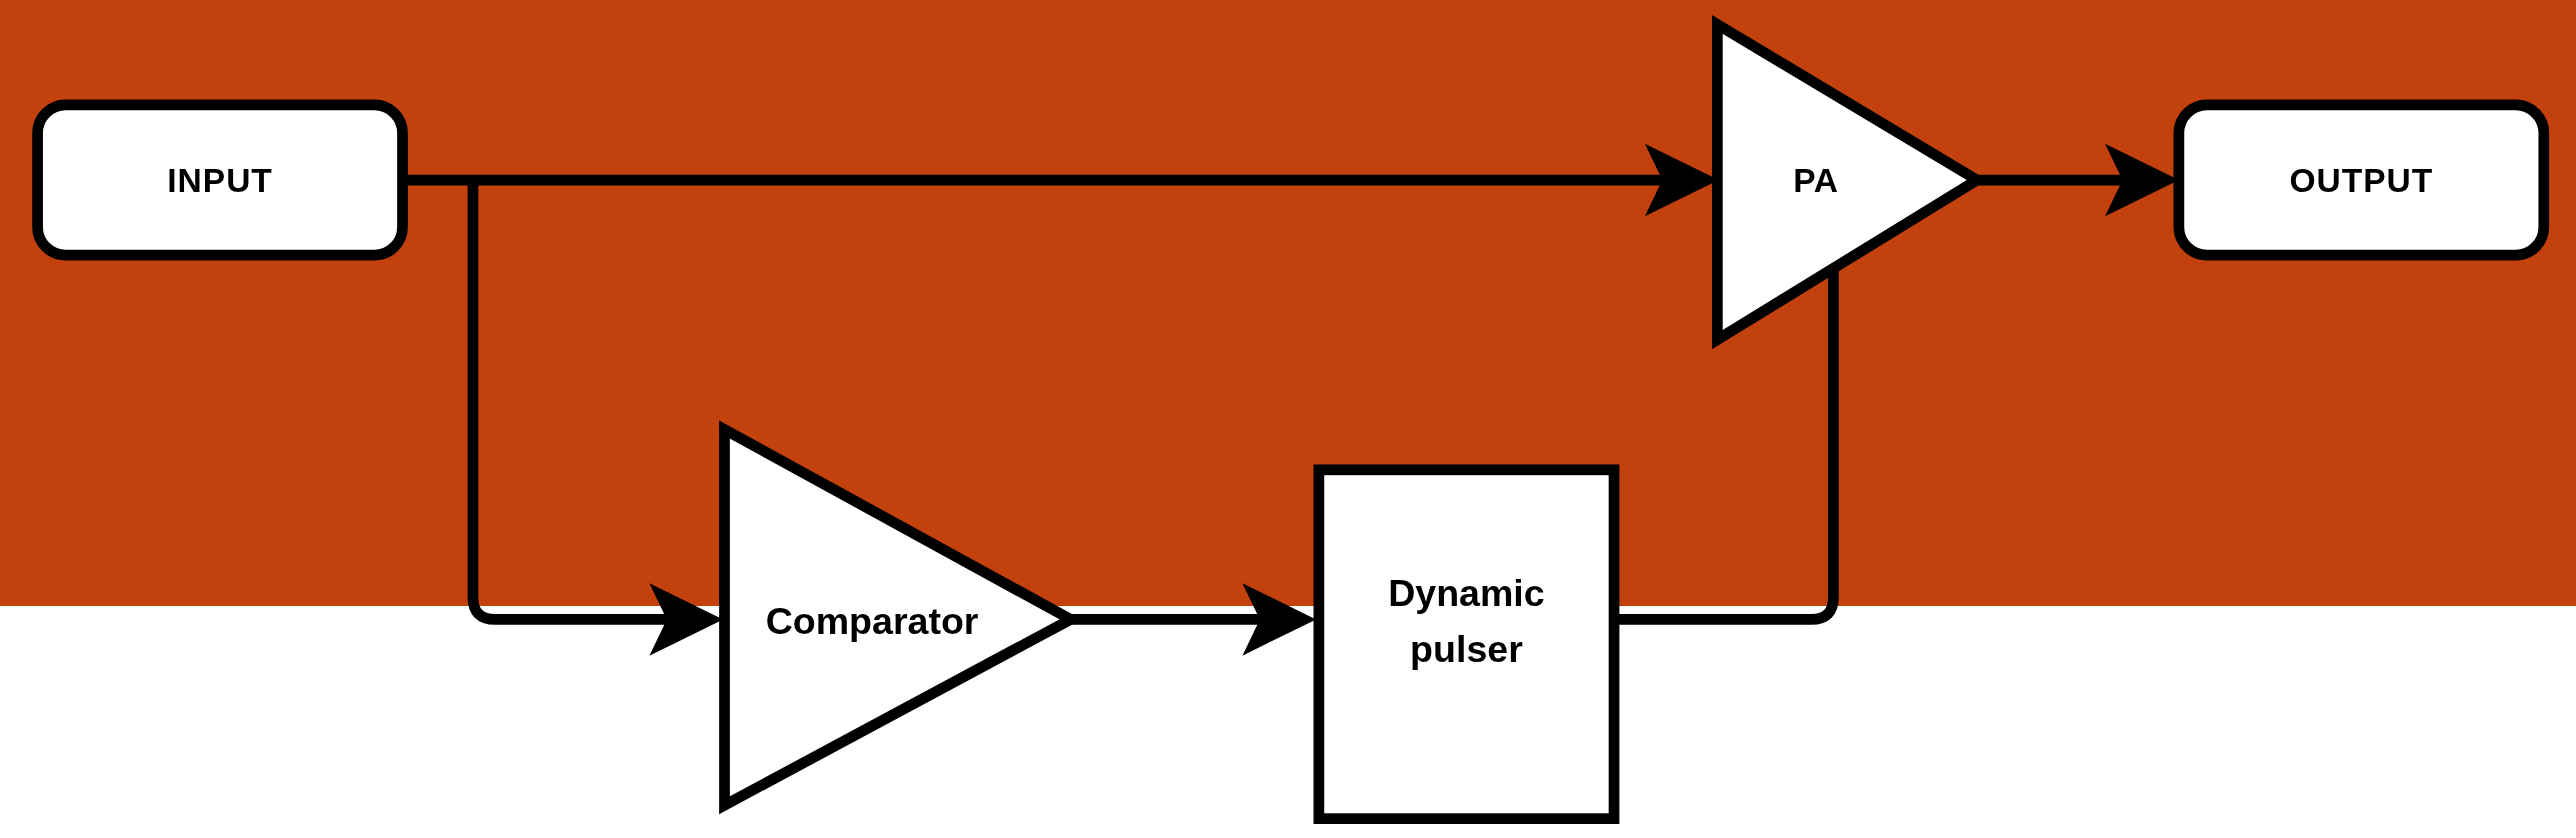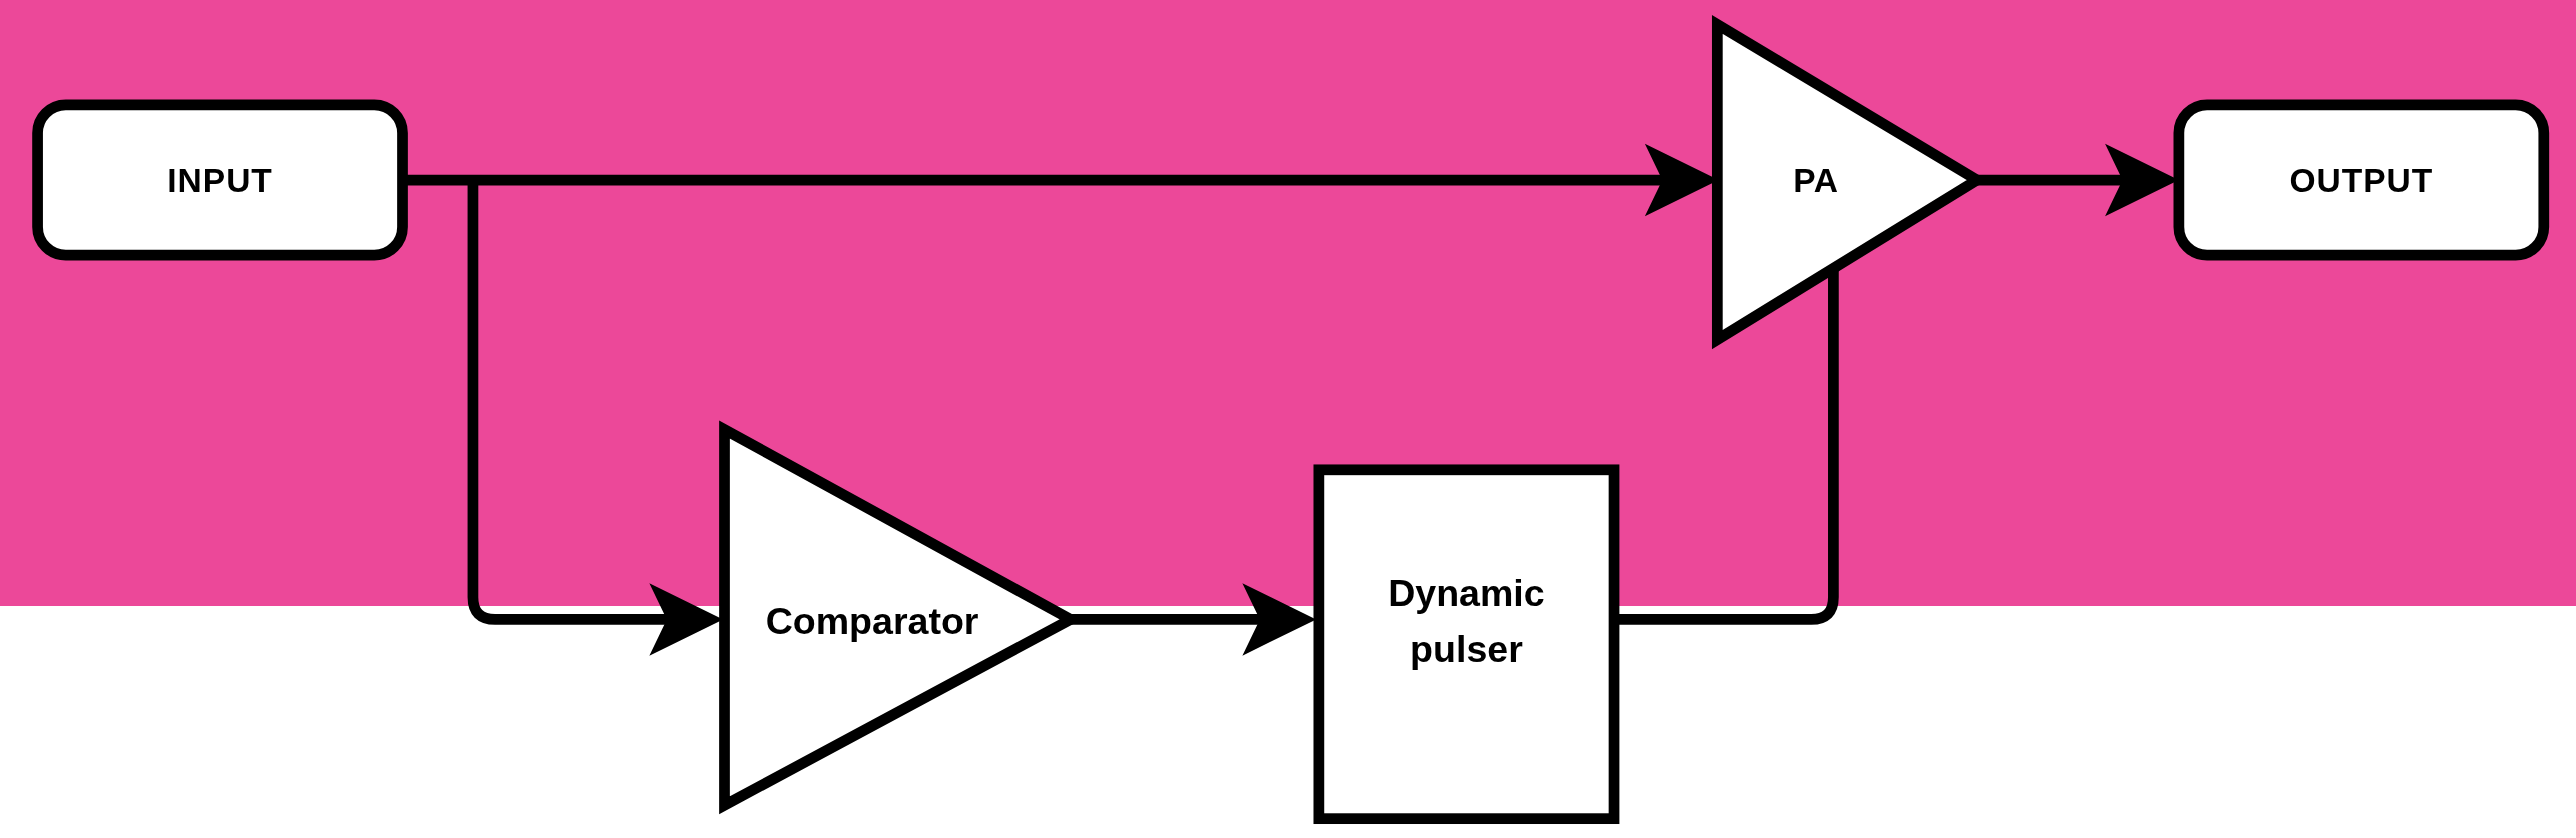--- a/index.html
+++ b/index.html
@@ -10,21 +10,21 @@
   body {
     width: 2576px;
     height: 839px;
     font-family: "Liberation Sans", sans-serif;
     overflow: hidden;
   }
   #diagram-root {
     position: relative;
     width: 2576px;
     height: 606px;
-    background: #ec4899;
+    background: #c2410c;
   }
   svg.diagram-canvas {
     display: block;
     width: 2576px;
     height: 839px;
   }
   .blk-shape {
     fill: #ffffff;
     stroke: #000000;
     stroke-width: 16;

